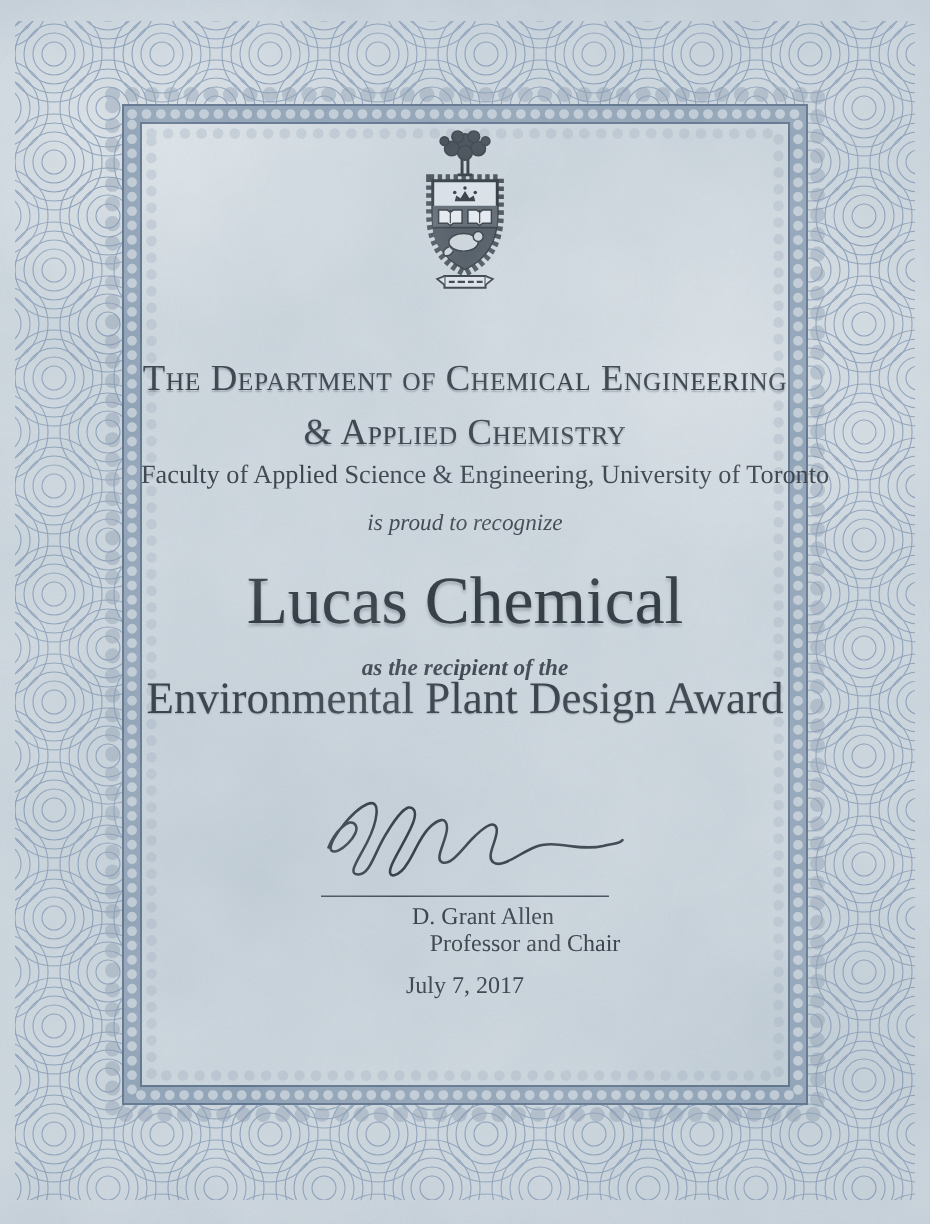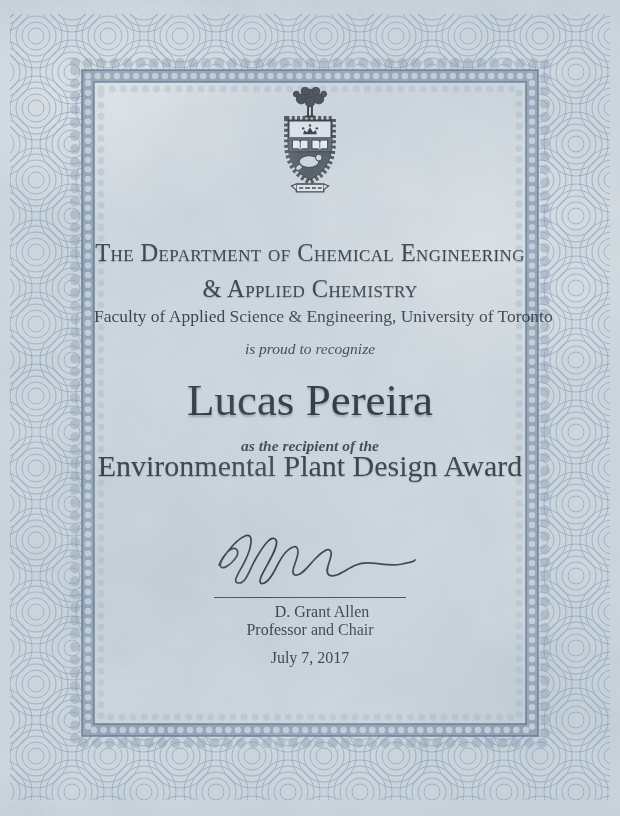--- a/index.html
+++ b/index.html
@@ -23,21 +23,21 @@
   .heading{top:235px;font-variant:small-caps;font-size:24.5px;line-height:36px;letter-spacing:0.4px;color:#2a323b;text-shadow:0 1px 1px rgba(35,45,58,0.30);}
   .subheading{top:306px;font-size:17.5px;color:#2b333c;}
   .intro{top:340px;font-size:15.5px;font-style:italic;color:#303841;}
   .name{top:374px;font-size:45px;line-height:52px;color:#232b33;text-shadow:0 2px 2px rgba(30,40,52,0.30);}
   .recipient-phrase{top:437px;font-size:15.5px;font-style:italic;color:#303841;font-weight:bold;}
   .award{top:449px;font-size:30px;color:#272f38;text-shadow:0 1px 1px rgba(30,40,52,0.28);}
   .crest-wrap{position:absolute;left:266px;top:84px;width:88px;height:116px;}
   .signature-wrap{position:absolute;left:205px;top:515px;width:212px;height:76px;}
   .sig-line{position:absolute;left:214px;top:597px;width:192px;height:1px;background:#39434e;}
   .signer-name{top:603px;font-size:16px;color:#2b333c;margin-left:12px;}
-  .signer-title{top:621px;font-size:16px;color:#2b333c;}
+  .signer-title{top:621px;font-size:16px;color:#2b333c;padding-left:40px;}
   .date{top:649px;font-size:16px;color:#2b333c;}
 </style>
 </head>
 <body>
 
 <div class="certificate">
 
   <svg class="layer" width="620" height="816" viewBox="0 0 620 816">
     <defs>
       <pattern id="guil" width="72" height="72" patternUnits="userSpaceOnUse">
@@ -137,21 +137,21 @@
 
   <div class="content-block heading">
     <div>The Department of Chemical Engineering</div>
     <div>&amp; Applied Chemistry</div>
   </div>
 
   <div class="content-block subheading">Faculty of Applied Science &amp; Engineering, University of Toronto</div>
 
   <div class="content-block intro">is proud to recognize</div>
 
-  <div class="content-block name">Lucas Pereira</div>
+  <div class="content-block name">Lucas Chemical</div>
 
   <div class="content-block recipient-phrase">as the recipient of the</div>
 
   <div class="content-block award">Environmental Plant Design Award</div>
 
   <div class="signature-wrap">
     <svg width="212" height="76" viewBox="0 0 212 76">
       <path d="M14,50 C18,40 28,29 32,35 C36,41 20,56 16,52 C12,48 30,25 40,21
                C50,17 46,34 40,46 C34,58 26,68 34,68 C42,68 45,52 53,40
                C59,30 67,19 71,25 C75,31 60,52 56,62 C52,72 61,70 67,60

